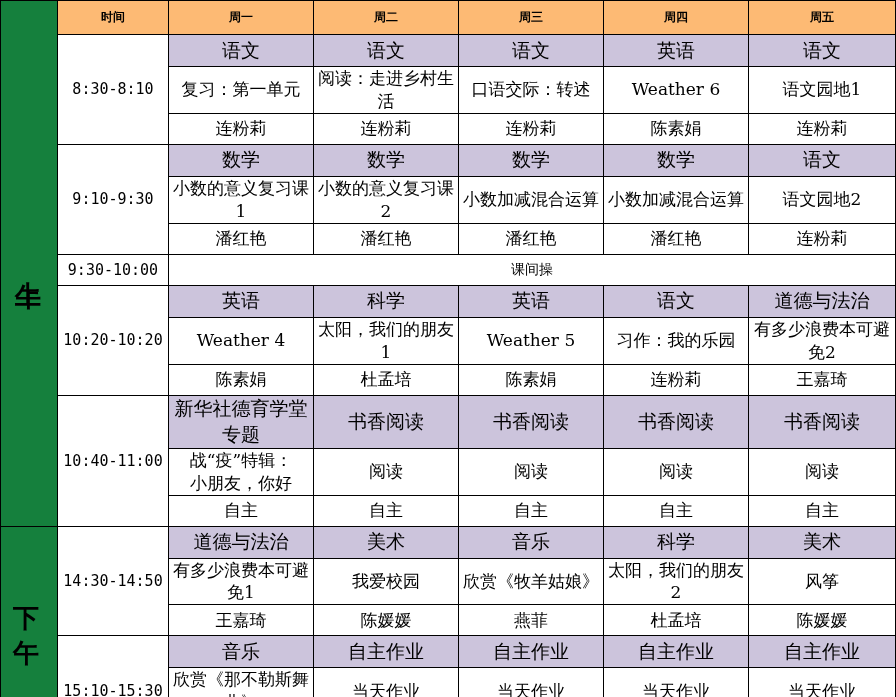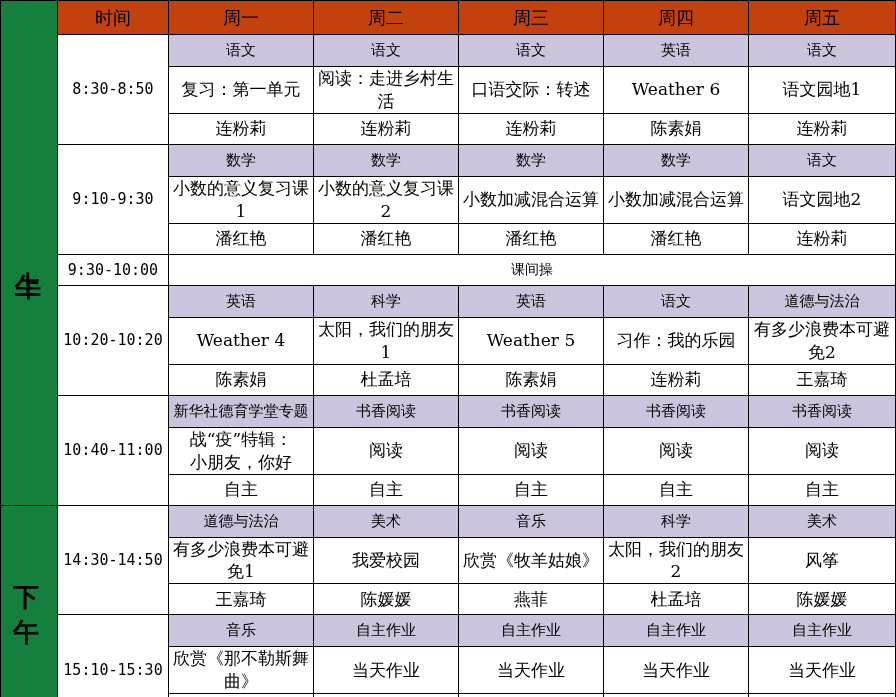--- a/index.html
+++ b/index.html
@@ -30,31 +30,31 @@
     overflow: hidden;
     box-sizing: border-box;
   }
   tr.h-head  { height: 34px; }
   tr.h-sub   { height: 32px; }
   tr.h-con   { height: 32px; }
   tr.h-tea   { height: 31px; }
   tr.h-con-t { height: 46px; }
   tr.h-break { height: 31px; }
 
-  th.colhead { font-size: 18px; font-weight: normal; background: #c2410c; }
+  th.colhead { font-size: 12px; font-weight: bold; background: #fdba74; }
   td.period  { font-size: 26px; font-weight: bold; background: #15803d; }
   .plabel-v  { writing-mode: vertical-rl; text-orientation: upright; margin: 0 auto; letter-spacing: 2px; }
   .plabel-h  { letter-spacing: 6px; }
   td.time    {
     font-family: "DejaVu Sans Mono", "Liberation Mono", monospace;
     font-size: 15px;
   }
   td.subject {
     background: var(--subject-bg, #ccc4dc);
-    font-size: 15px;
+    font-size: 19px;
     font-family: "DejaVu Serif", "Liberation Serif", serif;
   }
   td.content {
     font-size: 17px;
     font-family: "DejaVu Serif", "Liberation Serif", serif;
     white-space: pre-line;
     line-height: 1.35;
   }
   td.teacher {
     font-size: 17px;
@@ -88,21 +88,21 @@
           </td>
       <th class="colhead">时间</th>
       <th class="colhead">周一</th>
       <th class="colhead">周二</th>
       <th class="colhead">周三</th>
       <th class="colhead">周四</th>
       <th class="colhead">周五</th>
     </tr>
 
     <tr class="h-sub">
-      <td class="time" rowspan="3">8:30-8:50</td>
+      <td class="time" rowspan="3">8:30-8:10</td>
       <td class="subject">语文</td>
       <td class="subject">语文</td>
       <td class="subject">语文</td>
       <td class="subject">英语</td>
       <td class="subject">语文</td>
     </tr>
     <tr class="h-con">
       <td class="content">复习：第一单元</td>
       <td class="content">阅读：走进乡村生活</td>
       <td class="content">口语交际：转述</td>

